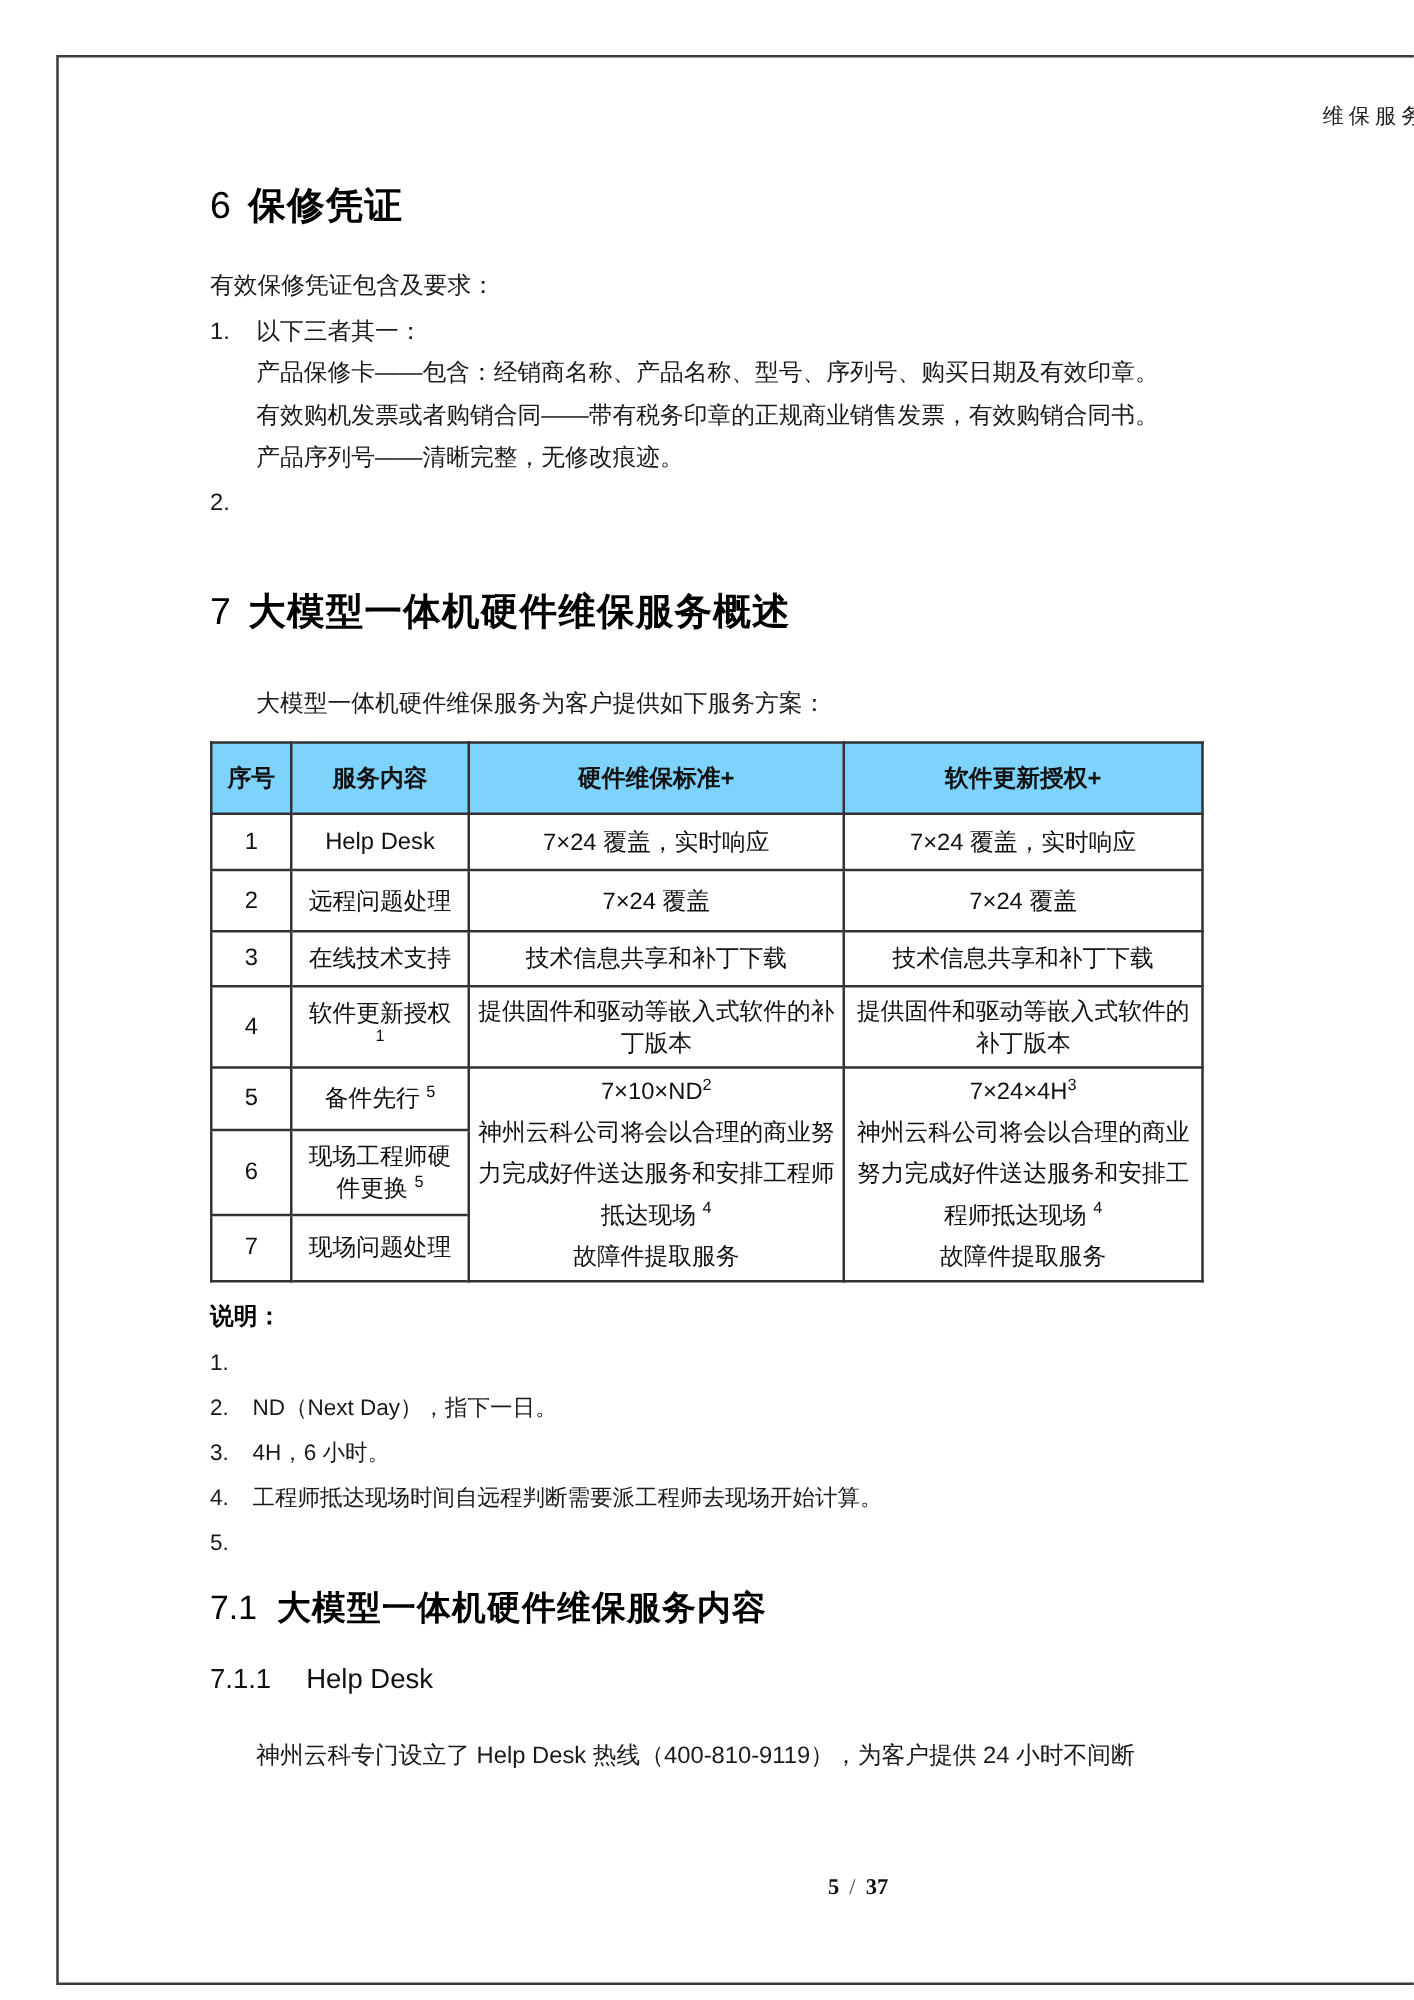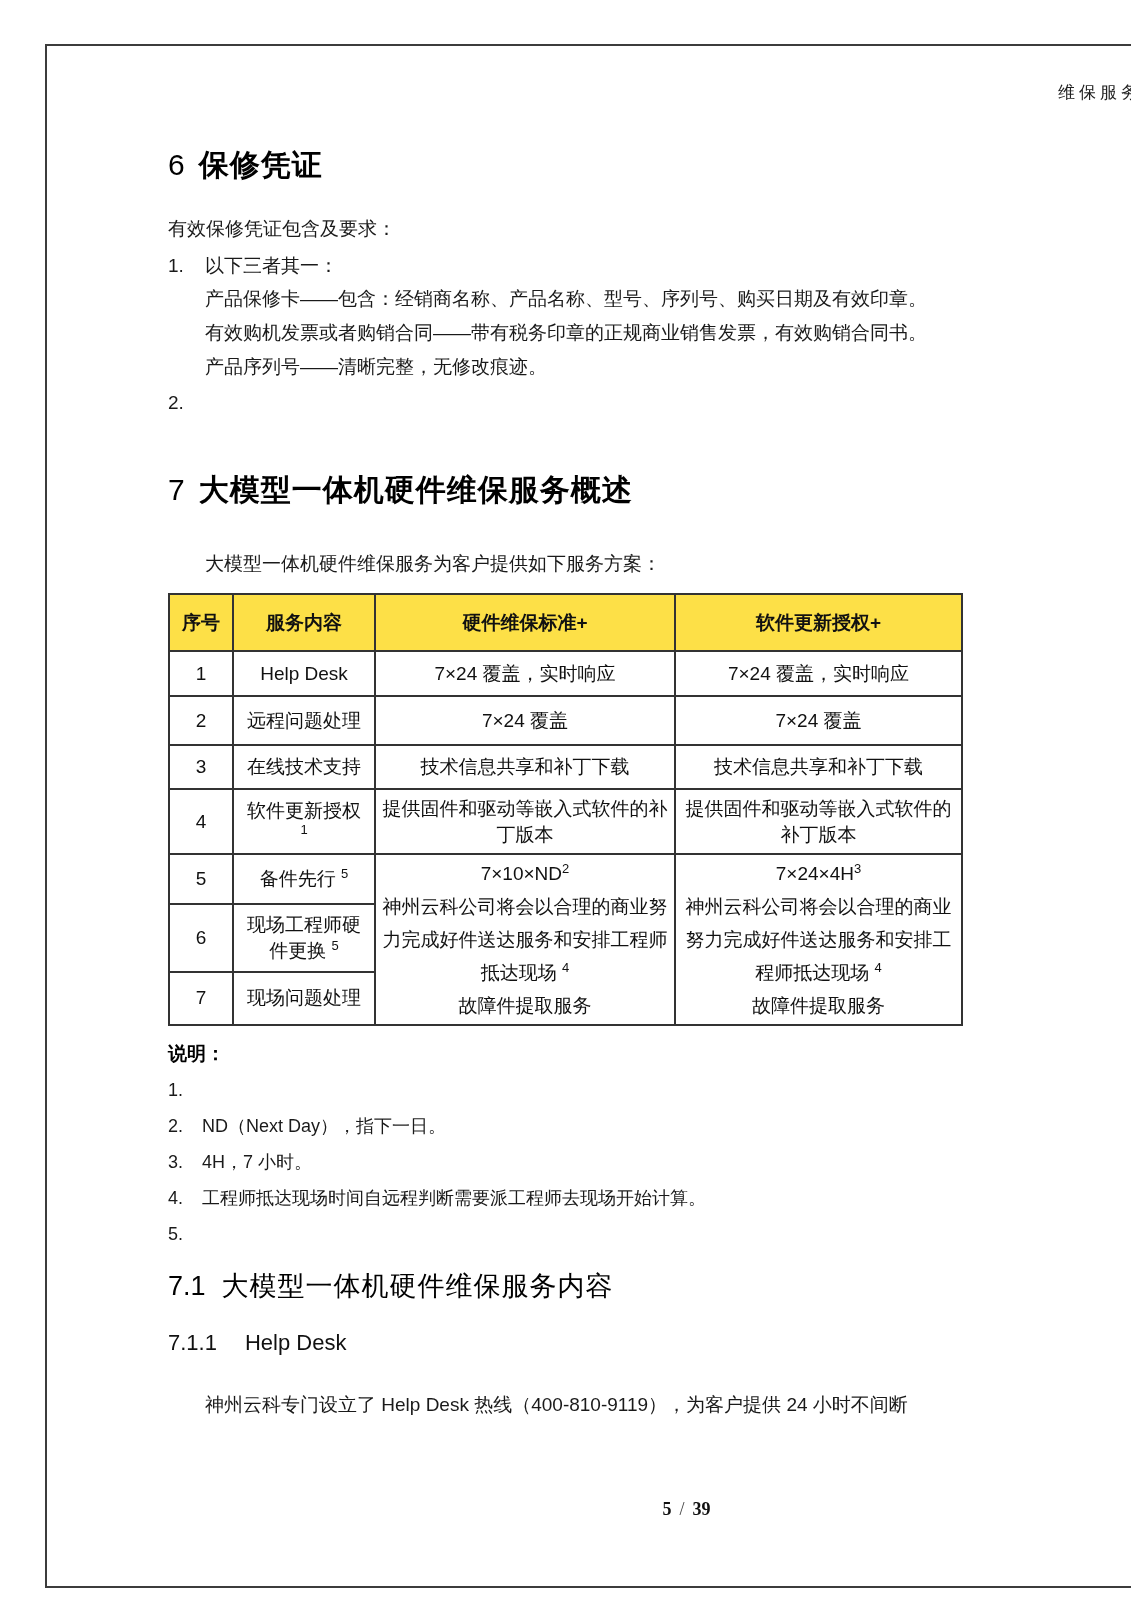--- a/index.html
+++ b/index.html
@@ -42,21 +42,21 @@
   }
   .h1 .sec-num { font-weight: 400; margin-right: 14px; }
   .h1 .sec-title { font-weight: 700; letter-spacing: 1px; }
   .h2 {
     margin-top: 22px;
     font-size: 27px;
     line-height: 36px;
     color: #000;
   }
   .h2 .sec-num { font-weight: 400; margin-right: 16px; }
-  .h2 .sec-title { font-weight: 400; letter-spacing: 1px; }
+  .h2 .sec-title { font-weight: 700; letter-spacing: 1px; }
   .h3 {
     margin-top: 24px;
     font-size: 22px;
     line-height: 30px;
     font-weight: 400;
     color: #111;
   }
   .h3 .sec-num { margin-right: 28px; }
   .para {
     font-size: 19px;
@@ -91,21 +91,21 @@
     color: #111;
   }
   table.svc-table th, table.svc-table td {
     border: 2px solid #333;
     text-align: center;
     vertical-align: middle;
     padding: 2px 6px;
     box-sizing: border-box;
   }
   table.svc-table thead th {
-    background: #fde047;
+    background: #7dd3fc;
     font-weight: 700;
     height: 57px;
   }
   td.no-cell {
     text-align: left;
     padding-left: 10px;
   }
   .merged-cell { line-height: 33px; }
   sup.tbl-sup {
     font-size: 13px;
@@ -249,37 +249,37 @@
 
   <div class="note-item">
     <span class="li-num">1.</span>
   </div>
   <div class="note-item">
     <span class="li-num">2.</span>
     <span>ND（Next Day），指下一日。</span>
   </div>
   <div class="note-item">
     <span class="li-num">3.</span>
-    <span>4H，7 小时。</span>
+    <span>4H，6 小时。</span>
   </div>
   <div class="note-item">
     <span class="li-num">4.</span>
     <span>工程师抵达现场时间自远程判断需要派工程师去现场开始计算。</span>
   </div>
   <div class="note-item">
     <span class="li-num">5.</span>
   </div>
 
   <div class="h2">
     <span class="sec-num">7.1</span><span class="sec-title">大模型一体机硬件维保服务内容</span>
   </div>
 
   <div class="h3">
     <span class="sec-num">7.1.1</span><span>Help Desk</span>
   </div>
 
   <div class="para body711">神州云科专门设立了 Help Desk 热线（400-810-9119），为客户提供 24 小时不间断</div>
 
   <div class="page-footer">
-    <span class="pf-num">5</span><span class="pf-sep">/</span><span class="pf-num">39</span>
+    <span class="pf-num">5</span><span class="pf-sep">/</span><span class="pf-num">37</span>
   </div>
 
 </div>
 
 </body></html>

